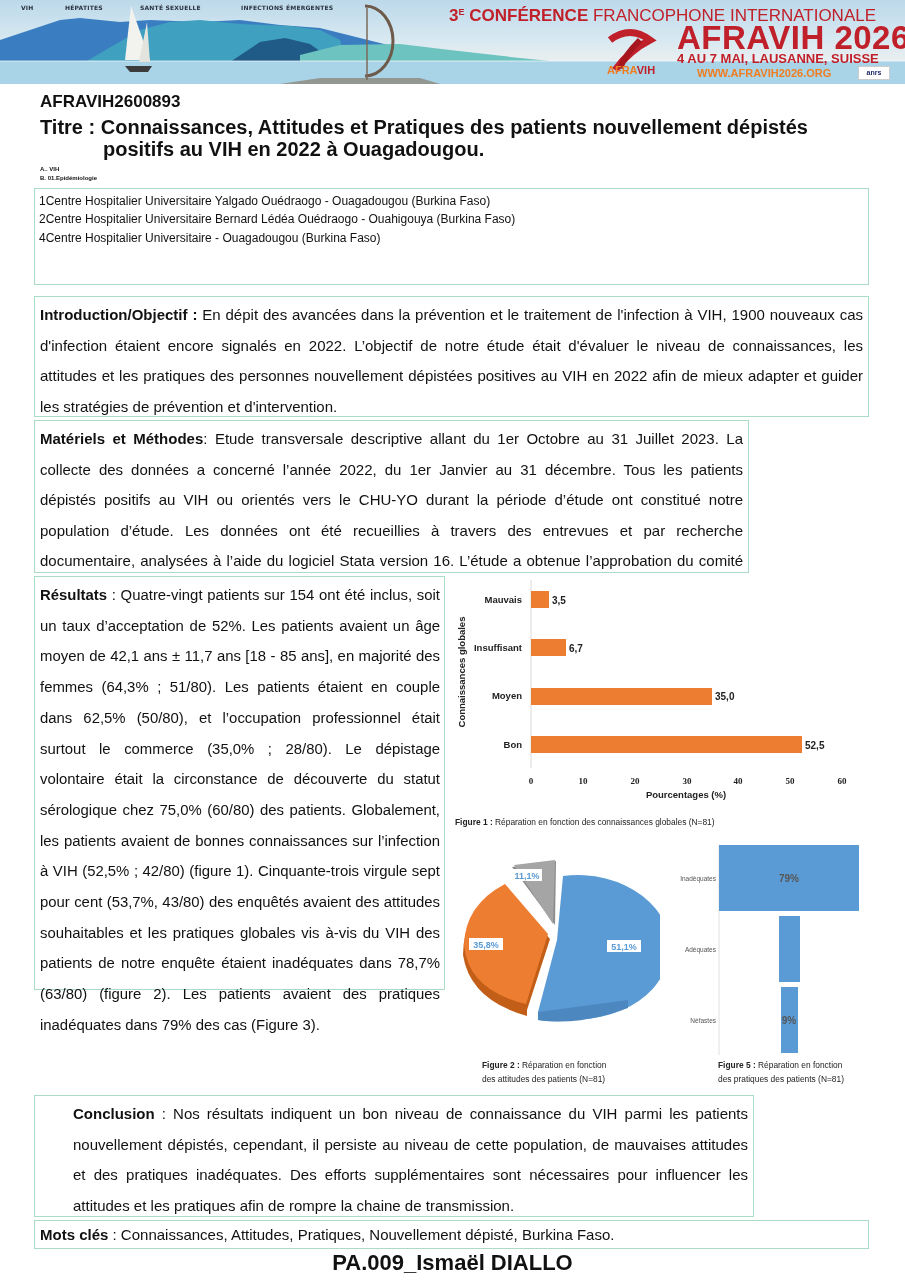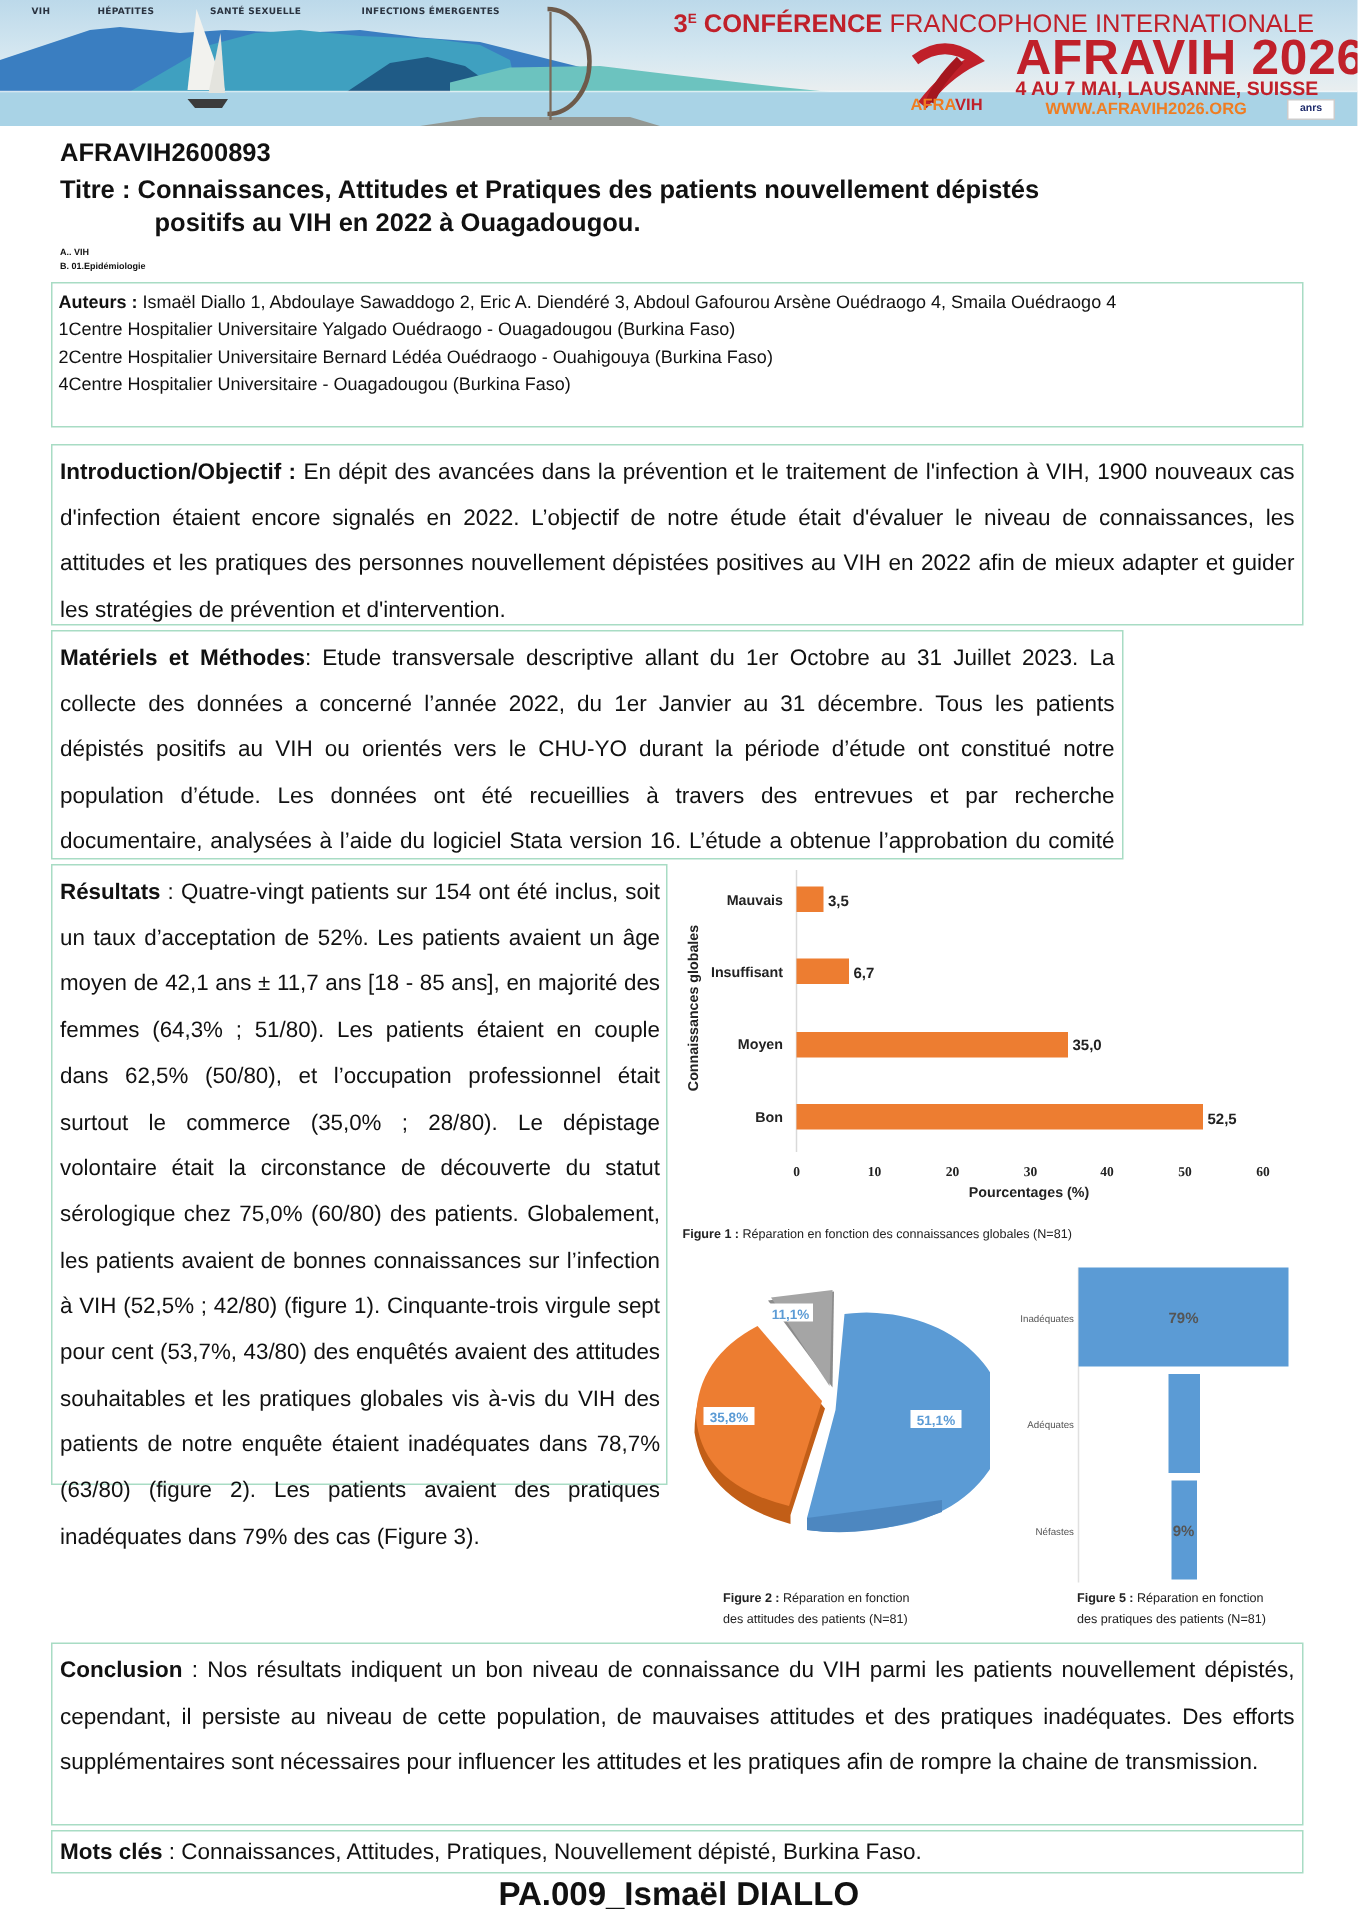--- a/index.html
+++ b/index.html
@@ -14,33 +14,33 @@
   .conf-line1 .bold { font-weight:bold; }
   .conf-line1 sup { font-size:9px; vertical-align:6px; }
   .conf-big { position:absolute; left:677px; top:19px; font-size:33px; font-weight:bold; color:#c0202a; white-space:nowrap; letter-spacing:0.5px; }
   .conf-date { position:absolute; left:677px; top:51px; font-size:13px; font-weight:bold; color:#c0202a; white-space:nowrap; }
   .conf-url { position:absolute; left:697px; top:67px; font-size:11px; font-weight:bold; color:#ef7d22; white-space:nowrap; }
   .anrs { position:absolute; left:858px; top:66px; width:30px; height:12px; background:#fff; border:1px solid #ccc; font-size:7px; font-weight:bold; color:#1d2a6b; text-align:center; line-height:12px; }
   .ribbon-label { position:absolute; left:607px; top:64px; font-size:11px; color:#ef7d22; font-weight:bold; }
   .ribbon-label span { color:#c0202a; }
   
   .abs-id { position:absolute; left:40px; top:92px; font-size:17px; font-weight:bold; }
-  .title { position:absolute; left:40px; top:116px; font-size:17px; font-weight:bold; line-height:22px; width:820px; }
+  .title { position:absolute; left:40px; top:116px; font-size:20px; font-weight:bold; line-height:22px; width:820px; }
   .title .t2 { display:block; padding-left:63px; }
   .meta { position:absolute; left:40px; top:165px; font-size:6px; font-weight:bold; line-height:9px; }
   .box { position:absolute; border:1px solid #a8dcc4; box-sizing:border-box; background:#fff; }
   .authors { left:34px; top:188px; width:835px; height:97px; padding:3px 4px; font-size:12px; line-height:18.3px; font-family:"Liberation Sans Narrow","Liberation Sans", sans-serif; }
   .authors b { font-weight:bold; }
   .para { font-size:15px; line-height:30.5px; text-align:justify; padding:3px 5px 0 5px; }
   .para b { font-weight:bold; }
   .intro { left:34px; top:296px; width:835px; height:121px; }
   .methods { left:34px; top:420px; width:715px; height:153px; }
   .results { left:34px; top:576px; width:411px; height:414px; }
   .results .para { font-size:14.9px; line-height:30.7px; padding:3px 4px 0 5px; }
-  .conclusion { left:34px; top:1095px; width:835px; height:122px; }
+  .conclusion { left:34px; top:1095px; width:720px; height:122px;padding-left:33px; }
   .keywords { left:34px; top:1220px; width:835px; height:29px; }
   .keywords .para { line-height:22px; padding-top:3px; }
   .footer-name { position:absolute; left:0; width:905px; top:1250px; text-align:center; font-size:22px; font-weight:bold; font-family:"Liberation Sans Narrow","Liberation Sans", sans-serif; }
   
   .fig-cap { position:absolute; font-size:8.4px; line-height:14px; color:#222; }
   .fig-cap b { font-weight:bold;text-align:right; }
   .chart-text { font-family:"Liberation Sans", sans-serif; }
   .tick-serif { font-family:"Liberation Serif", serif; font-weight:bold; }
 </style>
 </head>
@@ -88,21 +88,20 @@
 <div class="title">
   <span>Titre : </span><span>Connaissances, Attitudes et Pratiques des patients nouvellement dépistés</span>
   <span class="t2">positifs au VIH en 2022 à Ouagadougou.</span>
 </div>
 <div class="meta">
   <div>A.. VIH</div>
   <div>B. 01.Epidémiologie</div>
 </div>
 
 <div class="box authors">
-  <div><b>Auteurs : </b><span>Ismaël Diallo 1, Abdoulaye Sawaddogo 2, Eric A. Diendéré 3, Abdoul Gafourou Arsène Ouédraogo 4, Smaila Ouédraogo 4</span></div>
   <div>1Centre Hospitalier Universitaire Yalgado Ouédraogo - Ouagadougou (Burkina Faso)</div>
   <div>2Centre Hospitalier Universitaire Bernard Lédéa Ouédraogo - Ouahigouya (Burkina Faso)</div>
   <div>4Centre Hospitalier Universitaire - Ouagadougou (Burkina Faso)</div>
 </div>
 
 <div class="box intro">
   <div class="para"><b>Introduction/Objectif  : </b><span>En dépit des avancées dans la prévention et le traitement de l'infection à VIH, 1900 nouveaux cas d'infection étaient encore signalés en 2022. L’objectif de notre étude était d'évaluer le niveau de connaissances, les attitudes et les pratiques des personnes nouvellement dépistées positives au VIH en 2022 afin de mieux adapter et guider les stratégies de prévention et d'intervention.</span></div>
 </div>
 
 <div class="box methods">

